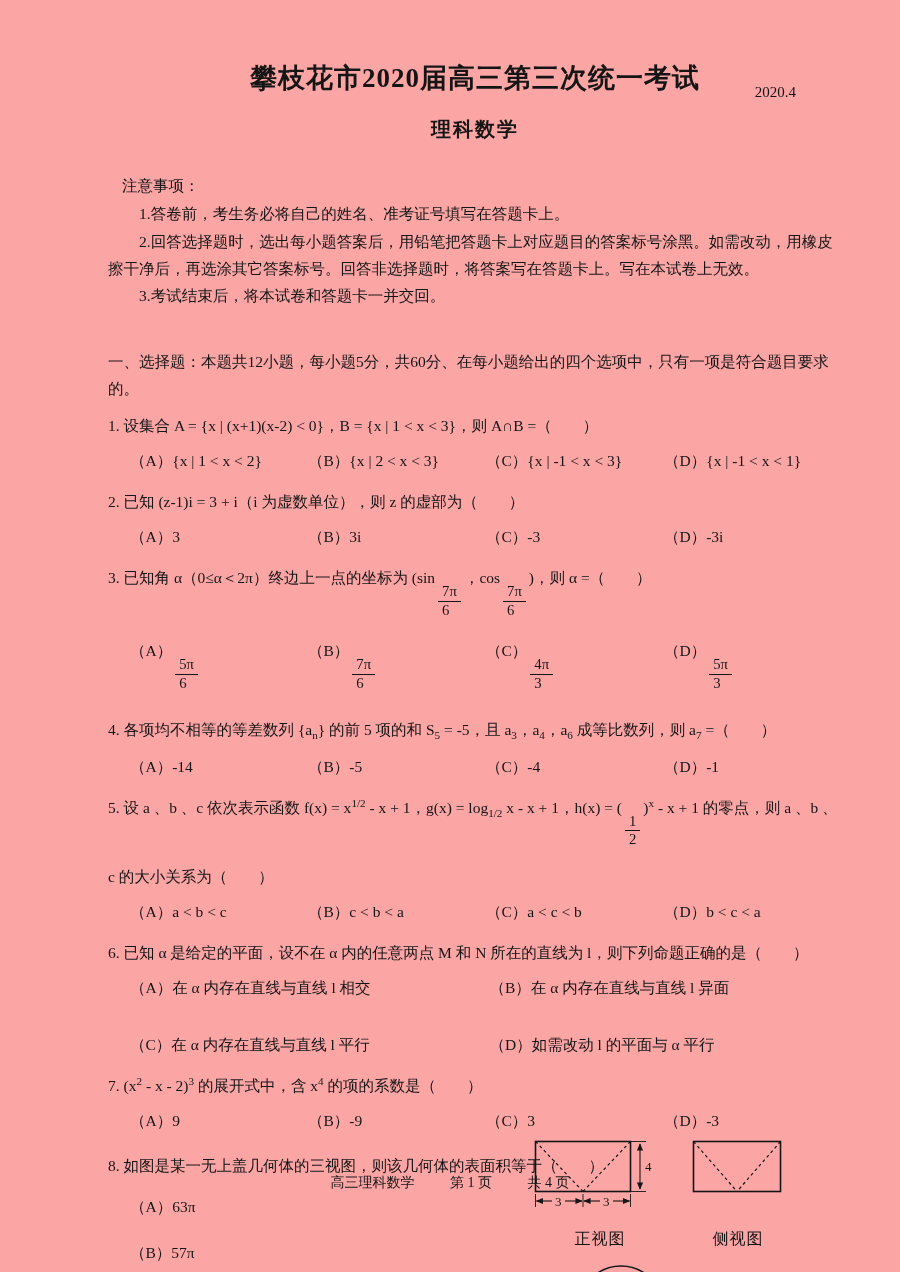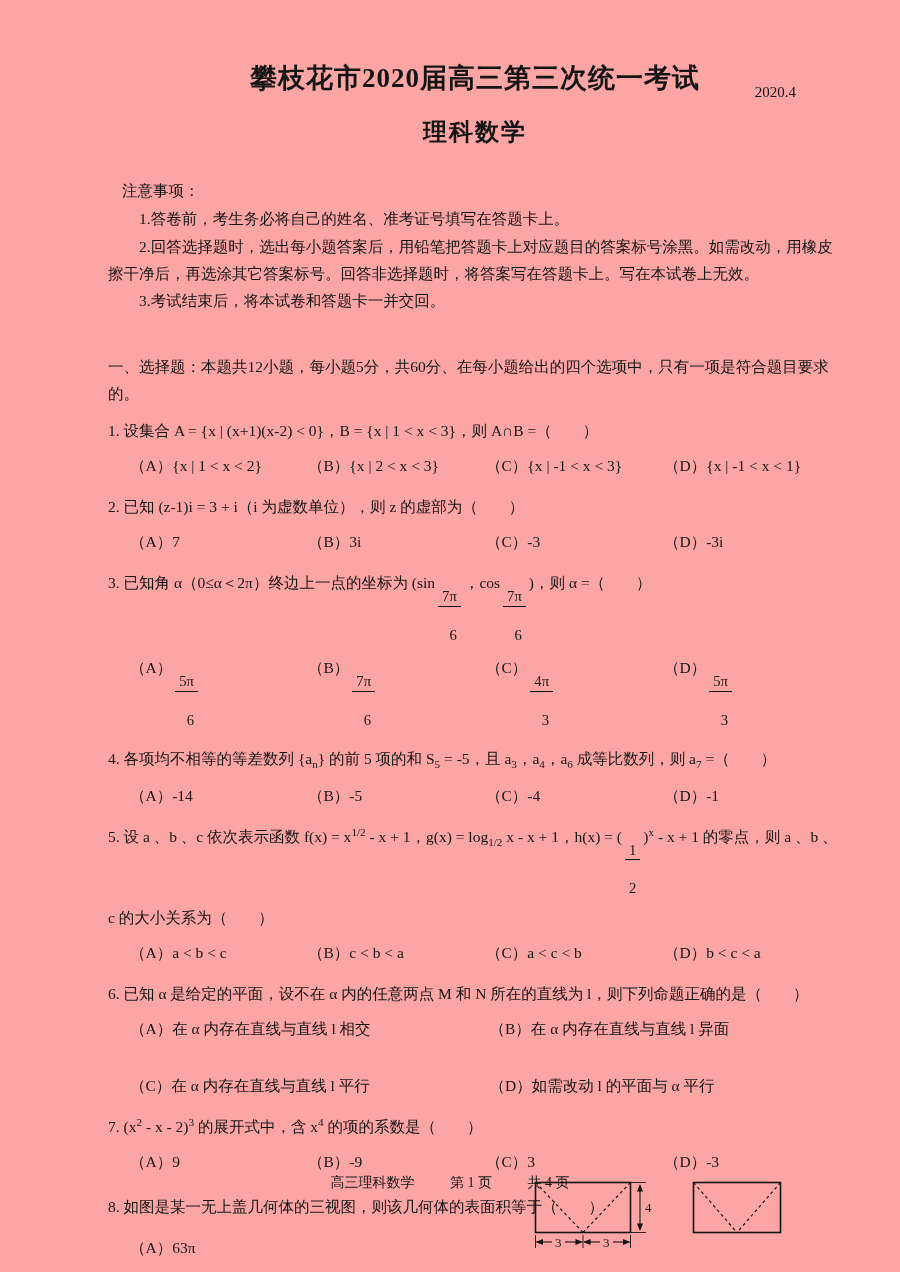--- a/index.html
+++ b/index.html
@@ -5,31 +5,31 @@
   html,body{margin:0;padding:0;background:#ffffff;}
   .page{
     width:900px;height:1272px;box-sizing:border-box;
     padding:46px 58px 0 108px;position:relative;overflow:hidden;
     font-family:"Liberation Serif","DejaVu Serif",serif;
     color:#151515;font-size:15.5px;background:#fca5a5;
   }
   .title-row{position:relative;text-align:center;margin-top:14px;}
   .title-row h1{display:inline-block;margin:0;font-size:27px;font-weight:700;letter-spacing:1px;}
   .exam-date{position:absolute;right:46px;top:24px;font-size:15px;font-weight:400;}
-  h2.subtitle{text-align:center;font-size:24px;font-weight:700;margin:20px 0 30px;letter-spacing:2px;}
+  h2.subtitle{text-align:center;font-size:20px;font-weight:700;margin:20px 0 30px;letter-spacing:2px;}
   .notice{margin:6px 0 38px;}
   .notice-heading{margin:0 0 2px 14px;line-height:1.7;}
   .notice p{margin:1px 0;line-height:1.72;text-indent:2em;}
   .section-heading{margin:34px 0 8px;line-height:1.75;}
   .question{margin:8px 0 4px;}
   .stem{line-height:2.0;}
   .options{display:grid;grid-template-columns:repeat(4,1fr);padding-left:22px;margin:4px 0 10px;}
   .options.cols-2{grid-template-columns:1.15fr 1fr;padding-right:40px;row-gap:26px;}
   .option{line-height:2.0;white-space:nowrap;}
-  .frac{display:inline-flex;flex-direction:column;align-items:flex-end;vertical-align:-0.9em;line-height:1.18;margin:4px 3px;font-size:0.95em;gap:20px;}
+  .frac{display:inline-flex;flex-direction:column;align-items:flex-start;vertical-align:-0.9em;line-height:1.18;margin:12px 3px;font-size:0.95em;}
   .fnum{border-bottom:1.4px solid #151515;padding:0 4px;}
   .fden{padding:0 4px;}
   sub,sup{font-size:0.72em;}
   
   .q8{position:relative;margin-top:14px;}
   .q8 .stem{max-width:555px;}
   .q8-options{display:flex;flex-direction:column;gap:15px;margin:10px 0 0 22px;}
   .q8-figs{position:absolute;top:-10px;right:6px;width:302px;}
   .fig-row{display:flex;gap:26px;align-items:flex-start;}
   figure{margin:0;text-align:center;}
@@ -65,21 +65,21 @@
       <span class="option">（A）{x | 1 &lt; x &lt; 2}</span>
       <span class="option">（B）{x | 2 &lt; x &lt; 3}</span>
       <span class="option">（C）{x | -1 &lt; x &lt; 3}</span>
       <span class="option">（D）{x | -1 &lt; x &lt; 1}</span>
     </div>
   </div>
 
   <div class="question">
     <div class="stem">2. 已知 (z-1)i = 3 + i（i 为虚数单位），则 z 的虚部为（　　）</div>
     <div class="options">
-      <span class="option">（A）7</span>
+      <span class="option">（A）3</span>
       <span class="option">（B）3i</span>
       <span class="option">（C）-3</span>
       <span class="option">（D）-3i</span>
     </div>
   </div>
 
   <div class="question">
     <div class="stem">3. 已知角 α（0≤α＜2π）终边上一点的坐标为 (sin<span class="frac">
           <span class="fnum">7π</span>
           <span class="fden">6</span>

